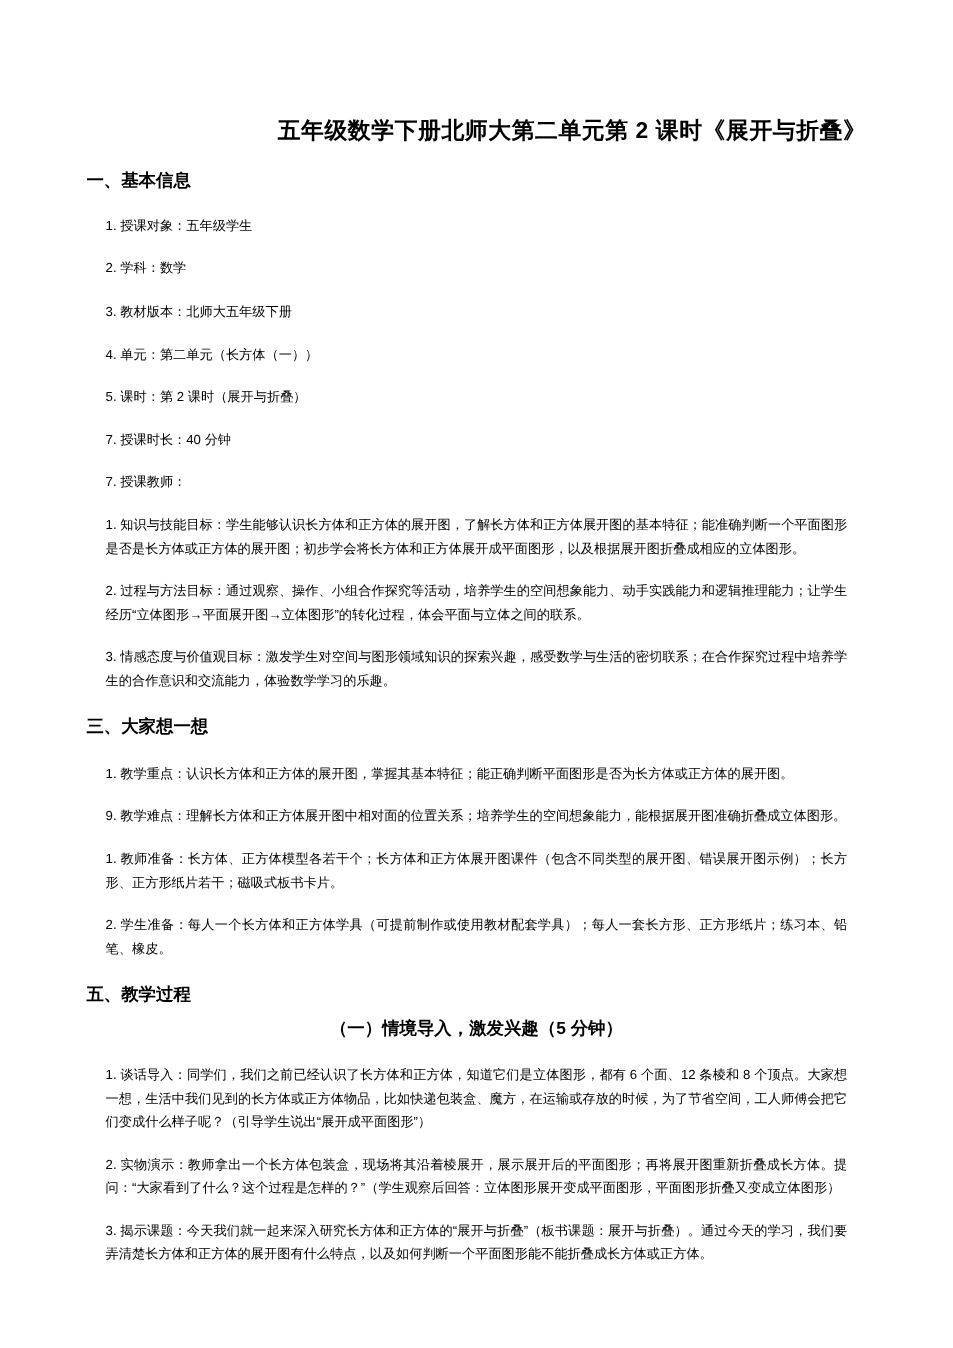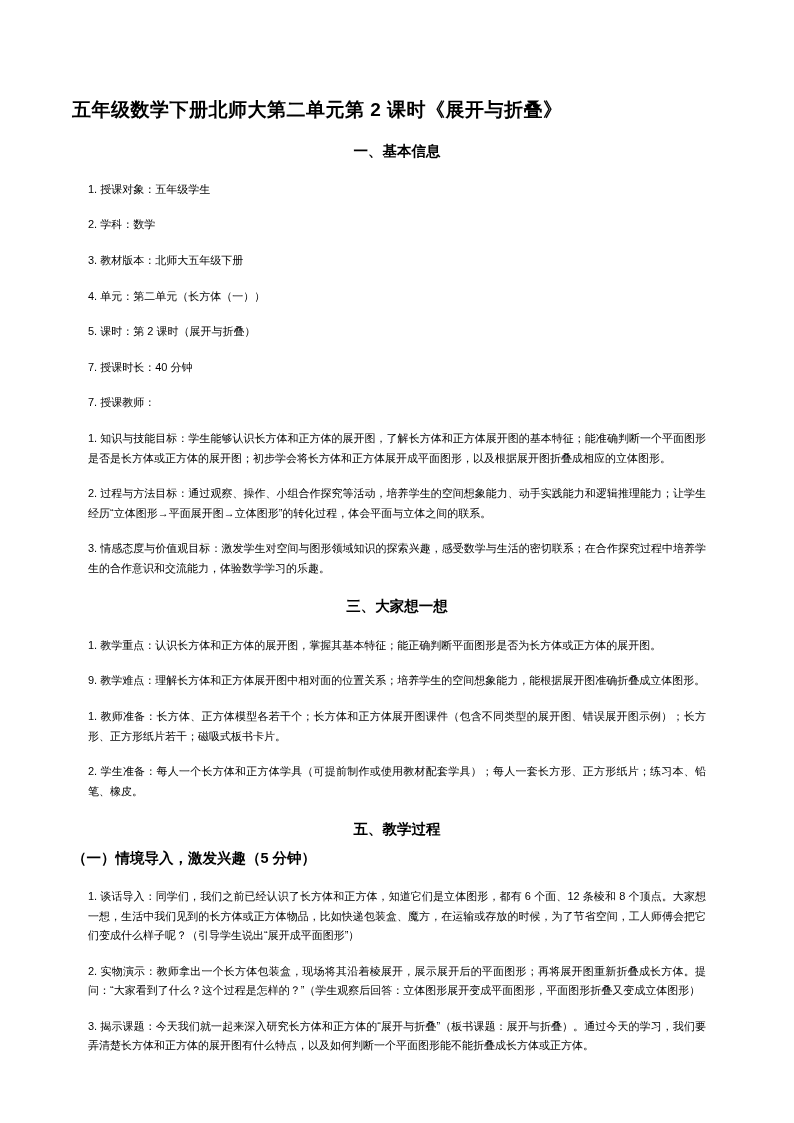--- a/index.html
+++ b/index.html
@@ -16,37 +16,37 @@
   .page {
     width: 794px;
     min-height: 1123px;
     box-sizing: border-box;
     padding: 96px 72px 60px 72px;
     background: #ffffff;
   }
   .doc-title {
     font-size: 19px;
     font-weight: bold;
-    text-align: left;
+    text-align: right;
     line-height: 1.5;
     margin: 0 0 14px 0;
     letter-spacing: 0.5px;
   }
   .h2 {
     font-size: 14.5px;
     font-weight: bold;
     margin: 4px 0 2px 0;
     line-height: 1.75;
-    text-align: center;
   }
   .h3 {
     font-size: 14.5px;
     font-weight: bold;
     margin: 3px 0 2px 0;
     line-height: 1.75;
+    text-align: center;
   }
   p.para {
     font-size: 11px;
     line-height: 1.78;
     margin: 16px;
     text-align: justify;
     text-justify: inter-ideograph;
   }
   .block {
     margin: 0;

